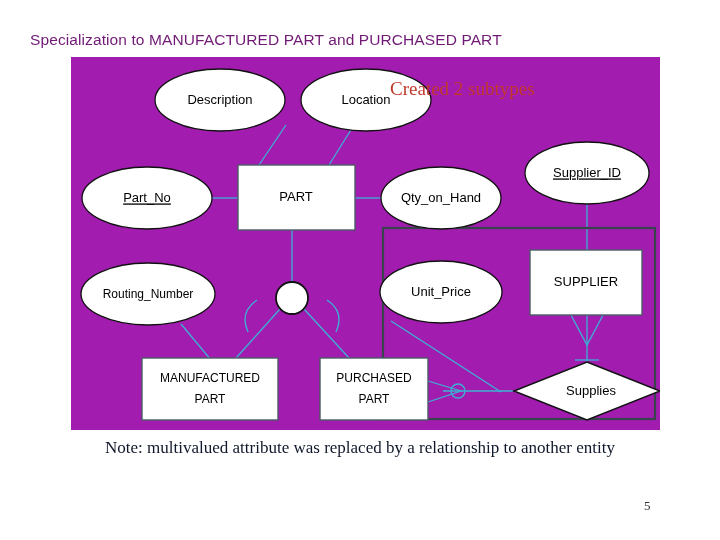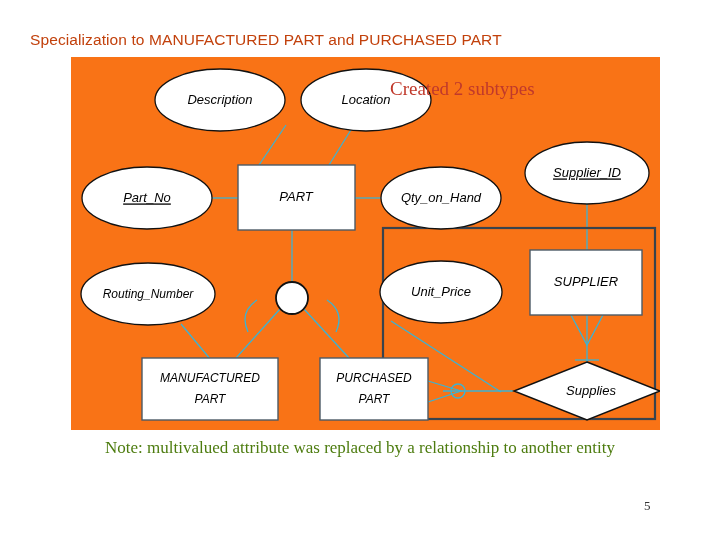--- a/index.html
+++ b/index.html
@@ -21,32 +21,31 @@
     height: 540px;
     background: #ffffff;
   }
   #slide-title {
     position: absolute;
     left: 30px;
     top: 31px;
     width: 660px;
     font-family: "Liberation Sans", sans-serif;
     font-size: 15.5px;
-    color: #c2410c;
+    color: #701a75;
     letter-spacing: 0.1px;
     white-space: nowrap;
   }
   #diagram-panel {
     position: absolute;
     left: 71px;
     top: 57px;
     width: 589px;
     height: 373px;
-    background: #f97316;
-    font-style: italic;
+    background: #a21caf;
   }
   #diagram-svg {
     position: absolute;
     left: 0; top: 0;
     width: 589px;
     height: 373px;
     display: block;
   }
   #created-subtypes-note {
     position: absolute;
@@ -58,21 +57,21 @@
     white-space: nowrap;
   }
   #footer-note {
     position: absolute;
     left: 30px;
     top: 438px;
     width: 660px;
     text-align: center;
     font-family: "Liberation Serif", serif;
     font-size: 17px;
-    color: #4d7c0f;
+    color: #0f172a;
     white-space: nowrap;
   }
   #page-number {
     position: absolute;
     left: 644px;
     top: 498px;
     font-family: "Liberation Serif", serif;
     font-size: 13px;
     color: #333333;
   }

